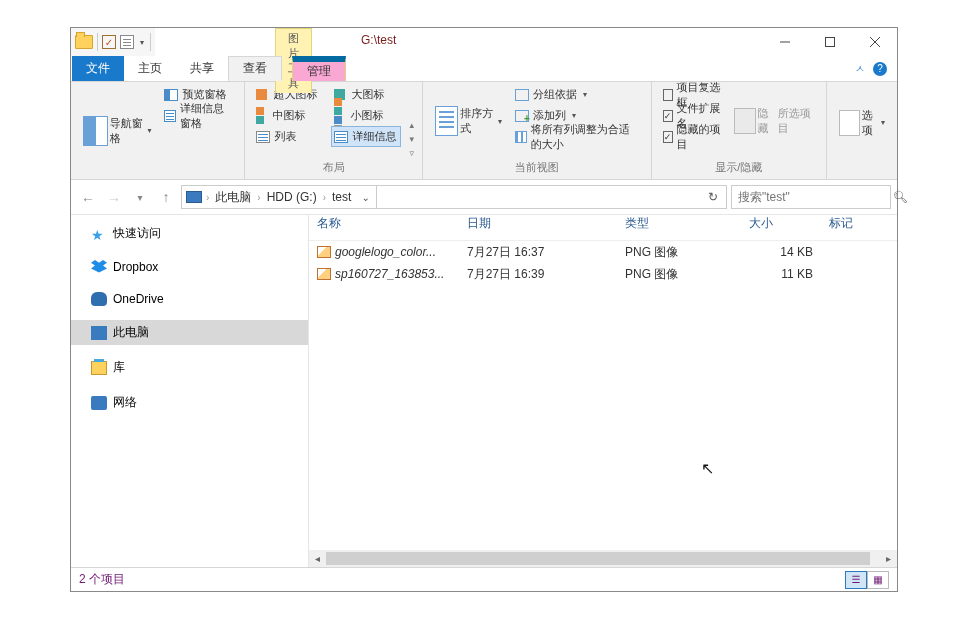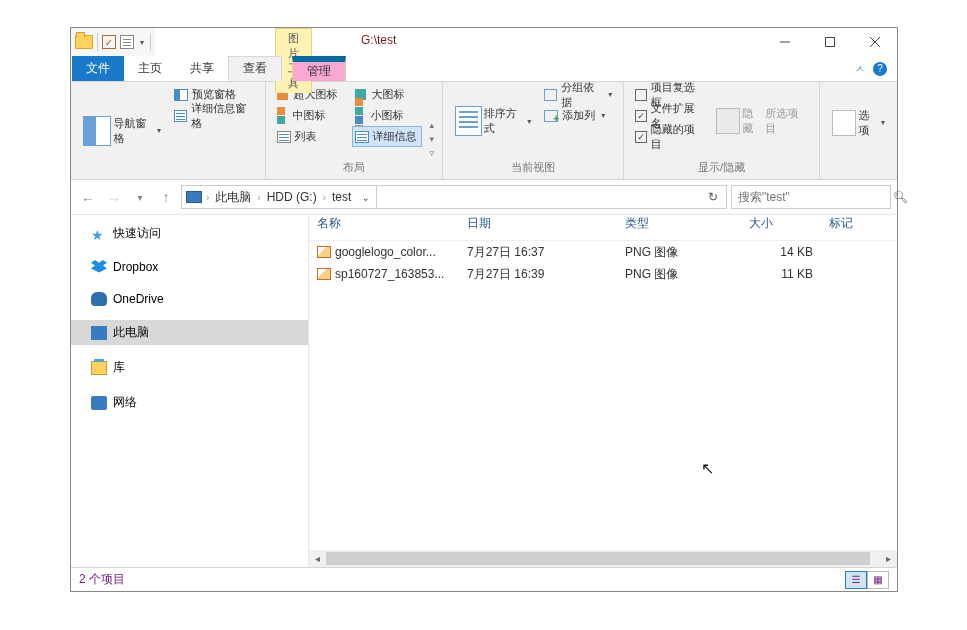--- a/index.html
+++ b/index.html
@@ -95,21 +95,21 @@
   .ic-lib{width:14px;height:14px;background:#ffd25e;border:1px solid #c89a2e;position:relative;}
   .ic-lib::after{content:"";position:absolute;left:2px;top:-3px;width:10px;height:3px;background:#4aa8e0;}
   .ic-net{width:16px;height:12px;background:#3a7bbf;border-radius:2px;}
 
   .content { flex:1; position:relative; overflow:hidden;}
   .cols { display:flex; font-size:12px; color:#2a5a8f; border-bottom:1px solid #eee; height:26px; align-items:flex-start;}
   .cols div{padding:0 8px;}
   .cols .c1{width:150px;} .cols .c2{width:158px;} .cols .c3{width:124px;} .cols .c4{width:80px;} .cols .c5{width:60px;}
   .rows{font-size:12px;color:#333;}
   .row{display:flex;align-items:center;height:22px;}
-  .row .c1{width:150px;padding-left:8px;display:flex;align-items:center;gap:4px;}
+  .row .c1{width:150px;padding-left:8px;display:flex;align-items:center;gap:4px;font-style:italic;}
   .row .c2{width:158px;padding-left:8px;} .row .c3{width:124px;padding-left:8px;}
   .row .c4{width:80px;padding-left:8px;text-align:right;padding-right:8px;}
   .img-ic{width:14px;height:12px;border:1px solid #c07030;background:linear-gradient(135deg,#fff 40%,#ffd080 40%);}
 
   .cursor{position:absolute;left:392px;top:244px;font-size:16px;color:#111;}
   .hscroll{position:absolute;left:0;right:0;bottom:0;height:17px;background:#f0f0f0;display:flex;align-items:center;}
   .hscroll .arrow{width:17px;text-align:center;font-size:10px;color:#666;}
   .hscroll .track{flex:1;position:relative;height:17px;}
   .hscroll .thumb{position:absolute;left:0;top:2px;bottom:2px;right:10px;background:#cfcfcf;}
 
@@ -253,20 +253,24 @@
         <div class="col">
           <div class="smallrow">
               <span class="ic-group"></span>
               <span>分组依据</span>
               <span class="dd">▾</span>
             </div>
           <div class="smallrow">
               <span class="ic-addcol"></span>
               <span>添加列</span>
               <span class="dd">▾</span>
+            </div>
+          <div class="smallrow">
+              <span class="ic-fit"></span>
+              <span>将所有列调整为合适的大小</span>
             </div>
         </div>
       </div>
       <div class="group-label">当前视图</div>
     </div>
 
     <div class="group">
       <div class="group-body">
         <div class="col">
           <div class="smallrow">

